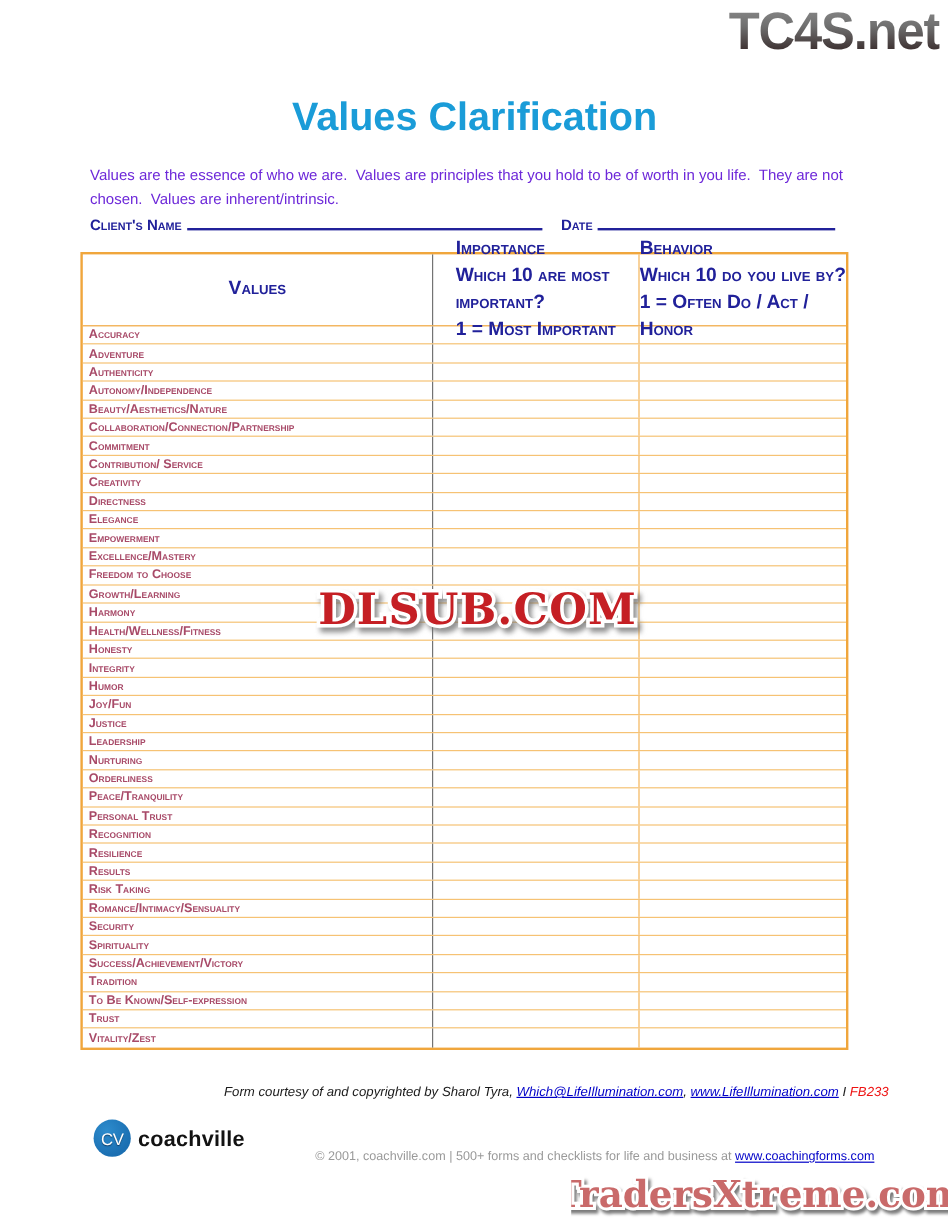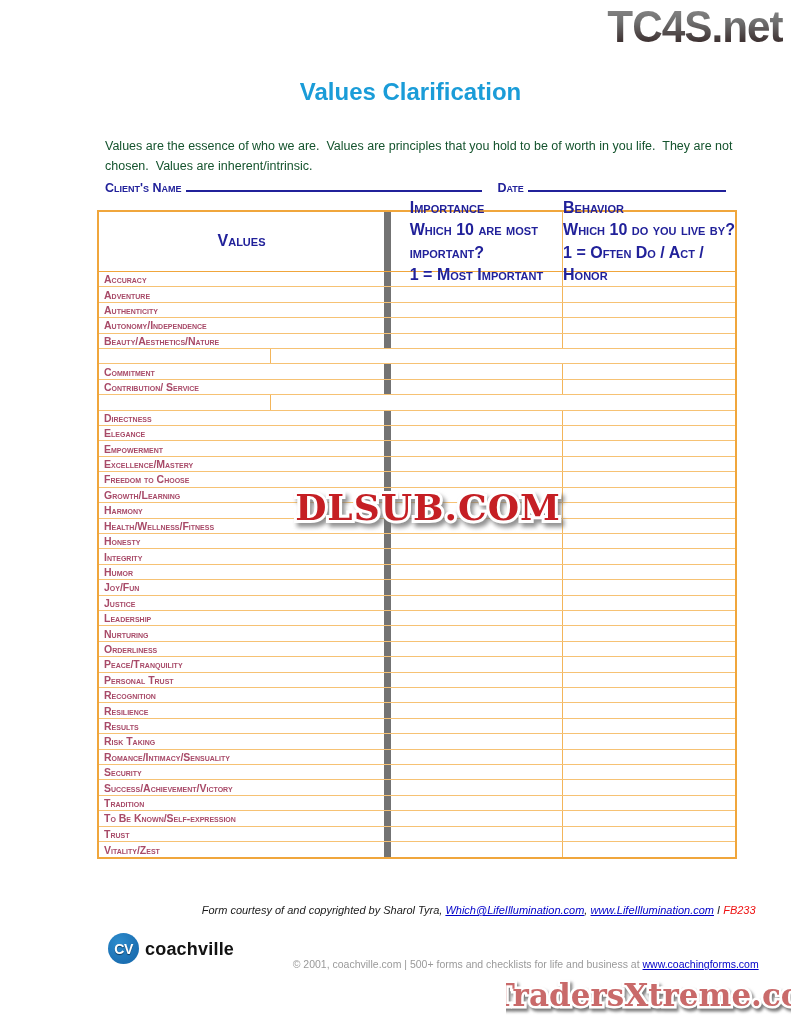--- a/index.html
+++ b/index.html
@@ -1,39 +1,39 @@
 <!DOCTYPE html>
 <html><head>
 <meta charset="utf-8">
 <style>
   * { margin:0; padding:0; box-sizing:border-box; }
   html,body { width:791px; height:1024px; background:#ffffff; }
   body { font-family:"Liberation Sans", sans-serif; position:relative; overflow:hidden; }
-  .page { position:absolute; inset:0; background:#fff;margin-left:30px; }
+  .page { position:absolute; inset:0; background:#fff; }
 
   .sc { font-variant:small-caps; }
 
   
   .wm-top {
     position:absolute; top:2px; right:8px;
     font-size:44px; font-weight:bold; letter-spacing:-1px;
     transform:scaleX(.96); transform-origin:right center;
     background:linear-gradient(180deg,#8f8f8f 0%,#6f6f6f 40%,#3f3434 78%,#6b4f4d 100%);
     -webkit-background-clip:text; background-clip:text; color:transparent;
     text-shadow:0 0 0 rgba(0,0,0,0);
   }
 
   .title {
     position:absolute; top:78px; left:0; right:0; text-align:center;
-    font-size:24px; font-weight:bold; color:#1a9cd8;
+    font-size:33px; font-weight:bold; color:#1a9cd8;
   }
 
   .intro {
     position:absolute; top:136px; left:75px; width:640px;
-    font-size:12.5px; line-height:1.62; color:#14532d; white-space:pre-wrap;
+    font-size:12.5px; line-height:1.62; color:#6d28d9; white-space:pre-wrap;
   }
 
   .client-row {
     position:absolute; top:181px; left:75px; width:640px;
     font-size:12.5px; font-weight:bold; color:#21219a; white-space:nowrap;
   }
   .fill-line { display:inline-block; border-bottom:2px solid #21219a; height:11px; vertical-align:baseline; }
   .name-line { width:296px; margin-left:4px; }
   .date-line { width:198px; margin-left:4px; }
   .date-label { margin-left:16px; }
@@ -42,21 +42,21 @@
   .vtable {
     position:absolute; left:67px; top:210px; width:640px;
     border:2px solid #f0a63c; background:#fff;
   }
   .thead { display:flex; height:60px; border-bottom:1px solid #f0a63c; }
   .hc {
     font-weight:bold; color:#21219a; font-size:16px; line-height:1.4;
     display:flex; align-items:center; justify-content:center; text-align:left;
     white-space:pre-line;
   }
-  .c1 { width:292px; border-right:7px solid #737373; }
+  .c1 { width:292px; border-right:1px solid #737373; }
   .c2 { width:172px; border-right:1px solid #f3b55a; }
   .c3 { flex:1; }
   .trow { display:flex; height:15.41px; border-bottom:1px solid #f6c274;font-weight:bold; }
   .trow:last-child { border-bottom:none; }
   .vcell {
     font-size:10.5px; color:#a84a68; padding-left:5px;
     display:flex; align-items:center; overflow:hidden; white-space:nowrap;
   }
 
   
@@ -68,21 +68,21 @@
     position:absolute; top:892px; left:0; right:0; text-align:center;
     transform:translateX(62px);
     font-size:11px; font-style:italic; color:#1a1a1a; white-space:pre;
   }
   .credit a, .copyright a { color:#0000c8; text-decoration:underline; cursor:pointer; }
   .credit .code { color:#ee1111; }
 
   .cv-badge {
     position:absolute; left:78px; top:933px; width:31px; height:31px; border-radius:50%;
     background:radial-gradient(circle at 35% 30%, #2d8ccd, #1b6fb2 70%);
-    color:#fff; font-weight:bold; font-size:14px; letter-spacing:-.5px;
+    color:#fff; font-weight:normal; font-size:14px; letter-spacing:-.5px;
     display:flex; align-items:center; justify-content:center;
     text-shadow:0 1px 1px #0d3a60;
   }
   .cv-word {
     position:absolute; left:115px; top:939px;
     font-size:18px; font-weight:bold; color:#121212; letter-spacing:.2px;
   }
   .copyright {
     position:absolute; left:251px; top:946px;
     font-size:10.5px; color:#9a9a9a; white-space:pre;
@@ -141,37 +141,39 @@
           <div class="vcell c3"></div>
         </div>
 
         <div class="trow">
           <div class="vcell c1 sc">Beauty/Aesthetics/Nature</div>
           <div class="vcell c2"></div>
           <div class="vcell c3"></div>
         </div>
 
         <div class="trow">
+          <div class="vcell c1 sc">Collaboration/Connection/Partnership</div>
           <div class="vcell c2"></div>
           <div class="vcell c3"></div>
         </div>
 
         <div class="trow">
           <div class="vcell c1 sc">Commitment</div>
           <div class="vcell c2"></div>
           <div class="vcell c3"></div>
         </div>
 
         <div class="trow">
           <div class="vcell c1 sc">Contribution/ Service</div>
           <div class="vcell c2"></div>
           <div class="vcell c3"></div>
         </div>
 
         <div class="trow">
+          <div class="vcell c1 sc">Creativity</div>
           <div class="vcell c2"></div>
           <div class="vcell c3"></div>
         </div>
 
         <div class="trow">
           <div class="vcell c1 sc">Directness</div>
           <div class="vcell c2"></div>
           <div class="vcell c3"></div>
         </div>
 
@@ -306,20 +308,25 @@
           <div class="vcell c2"></div>
           <div class="vcell c3"></div>
         </div>
 
         <div class="trow">
           <div class="vcell c1 sc">Security</div>
           <div class="vcell c2"></div>
           <div class="vcell c3"></div>
         </div>
 
+        <div class="trow">
+          <div class="vcell c1 sc">Spirituality</div>
+          <div class="vcell c2"></div>
+          <div class="vcell c3"></div>
+        </div>
 
         <div class="trow">
           <div class="vcell c1 sc">Success/Achievement/Victory</div>
           <div class="vcell c2"></div>
           <div class="vcell c3"></div>
         </div>
 
         <div class="trow">
           <div class="vcell c1 sc">Tradition</div>
           <div class="vcell c2"></div>

